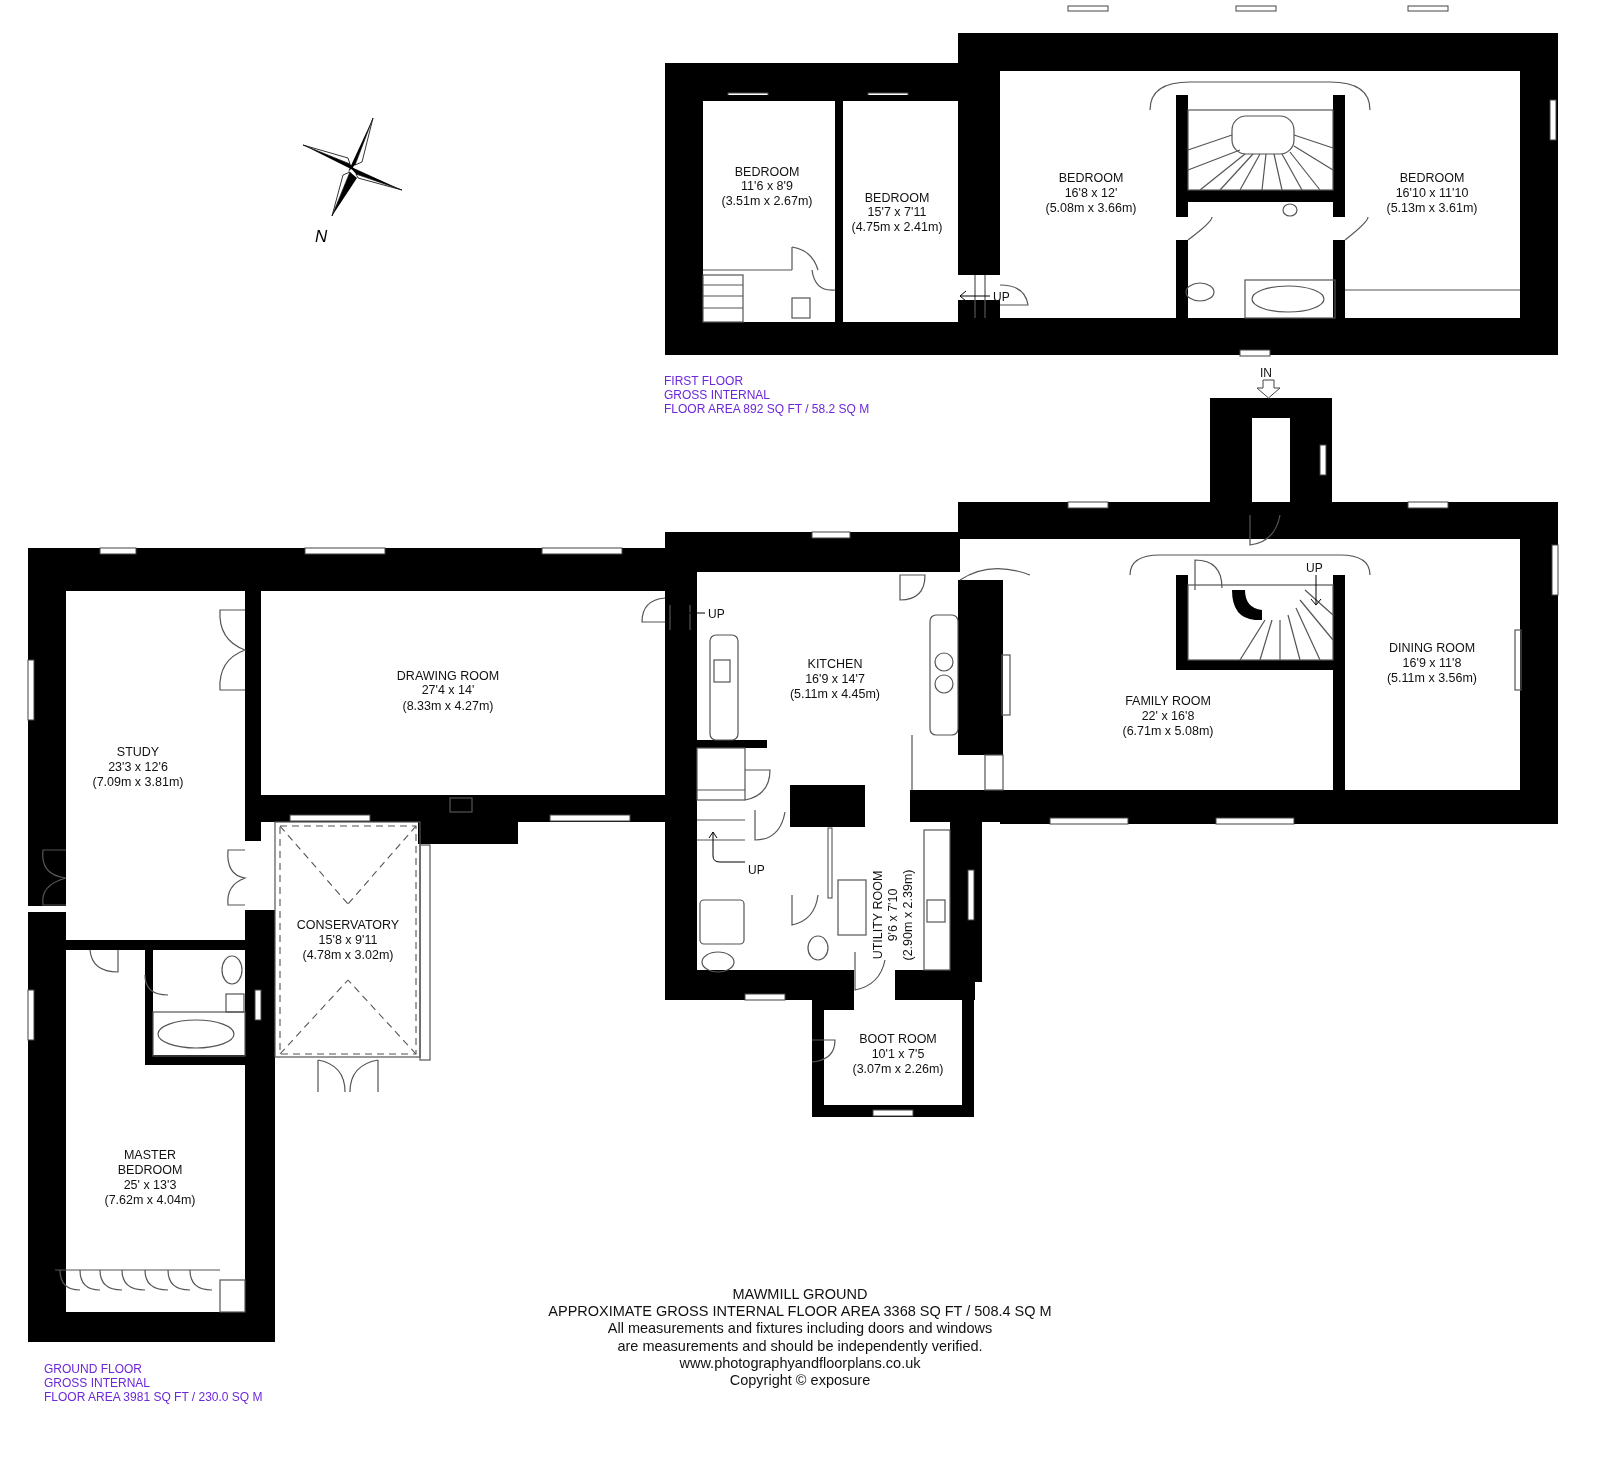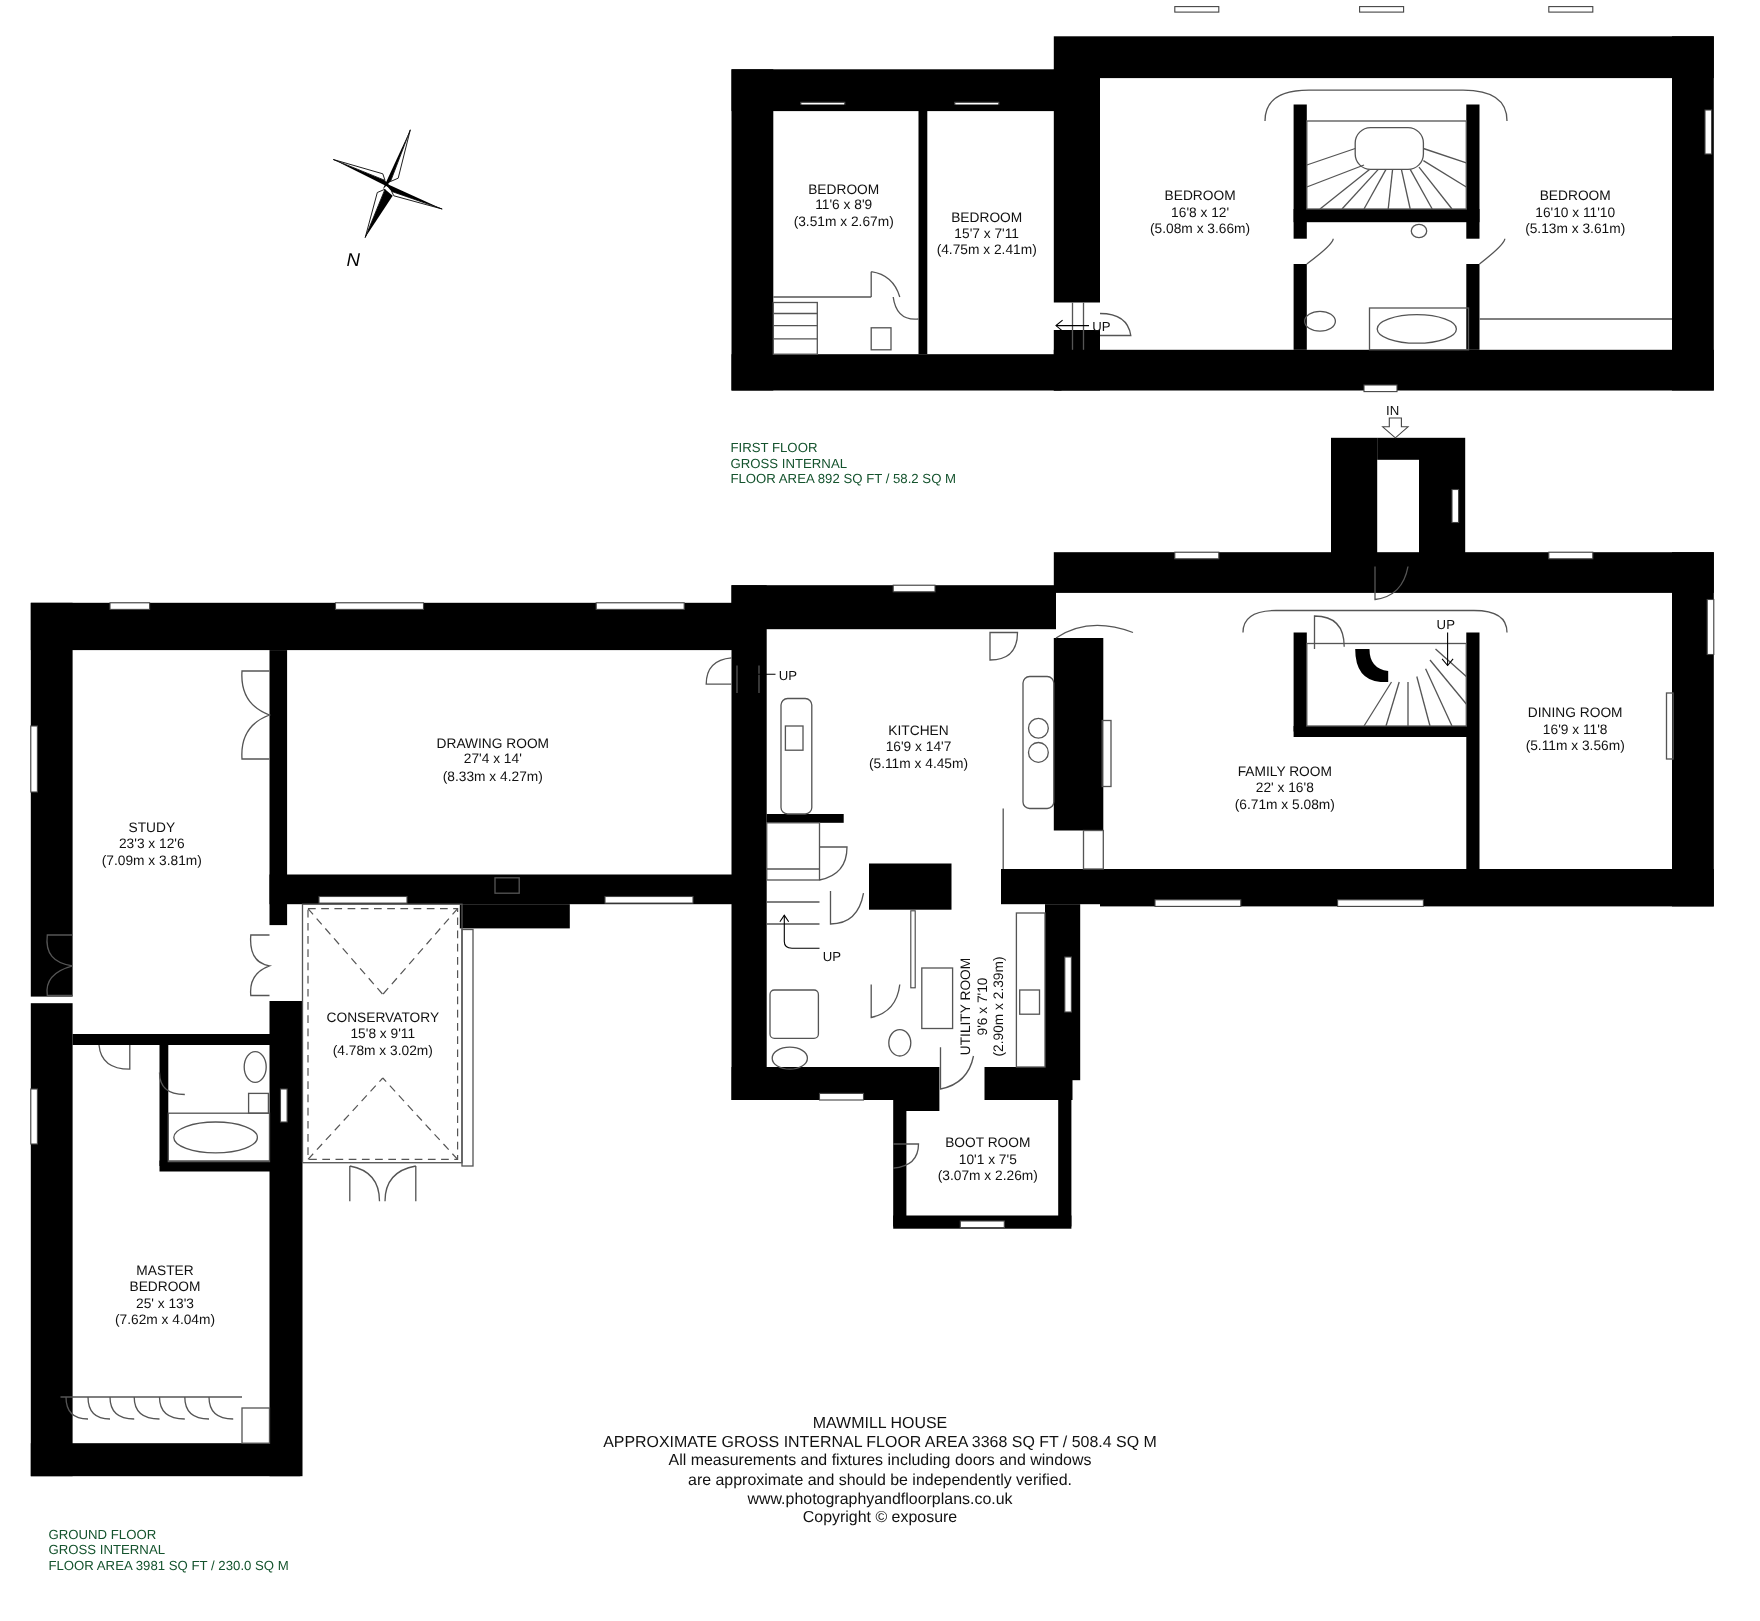--- a/index.html
+++ b/index.html
@@ -7,21 +7,21 @@
          font-family: "Liberation Sans", sans-serif; color: #000; }
   svg#plan { position: absolute; left: 0; top: 0; }
   .wall { fill: #000; }
   .thin { fill: none; stroke: #555; stroke-width: 1.2; }
   .thin-dash { fill: none; stroke: #555; stroke-width: 1.1; stroke-dasharray: 7 5; }
   .win { fill: #fff; stroke: #444; stroke-width: 1; }
   .room-label { font-family: "Liberation Sans", sans-serif; font-size: 12.5px; fill: #111; text-anchor: middle; }
   .room-dim { font-family: "Liberation Sans", sans-serif; font-size: 12.5px; fill: #111; text-anchor: middle; }
   .small-label { font-family: "Liberation Sans", sans-serif; font-size: 12px; fill: #111; }
   .tri { fill: #fff; stroke: #444; stroke-width: 1; }
-  .floor-caption { position: absolute; font-size: 12px; line-height: 14px; color: #14532d; margin-top: 26px; }
+  .floor-caption { position: absolute; font-size: 12px; line-height: 14px; color: #6d28d9; }
   .floor-caption div { white-space: nowrap; }
   #footer-notes { position: absolute; left: 520px; top: 1286px; width: 560px; text-align: center;
                   font-size: 14.5px; line-height: 17.2px; color: #111; }
 </style>
 </head>
 <body>
 
 <svg id="plan" width="1600" height="1474" viewBox="0 0 1600 1474" xmlns="http://www.w3.org/2000/svg">
 
   <g>
@@ -354,19 +354,19 @@
   <div>FLOOR AREA 892 SQ FT / 58.2 SQ M</div>
 </div>
 
 <div class="floor-caption" style="left:44px; top:1362px;">
   <div>GROUND FLOOR</div>
   <div>GROSS INTERNAL</div>
   <div>FLOOR AREA 3981 SQ FT / 230.0 SQ M</div>
 </div>
 
 <div id="footer-notes">
-  <div>MAWMILL HOUSE</div>
+  <div>MAWMILL GROUND</div>
   <div>APPROXIMATE GROSS INTERNAL FLOOR AREA 3368 SQ FT / 508.4 SQ M</div>
   <div>All measurements and fixtures including doors and windows</div>
-  <div>are approximate and should be independently verified.</div>
+  <div>are measurements and should be independently verified.</div>
   <div>www.photographyandfloorplans.co.uk</div>
   <div>Copyright © exposure</div>
 </div>
 
 </body></html>

